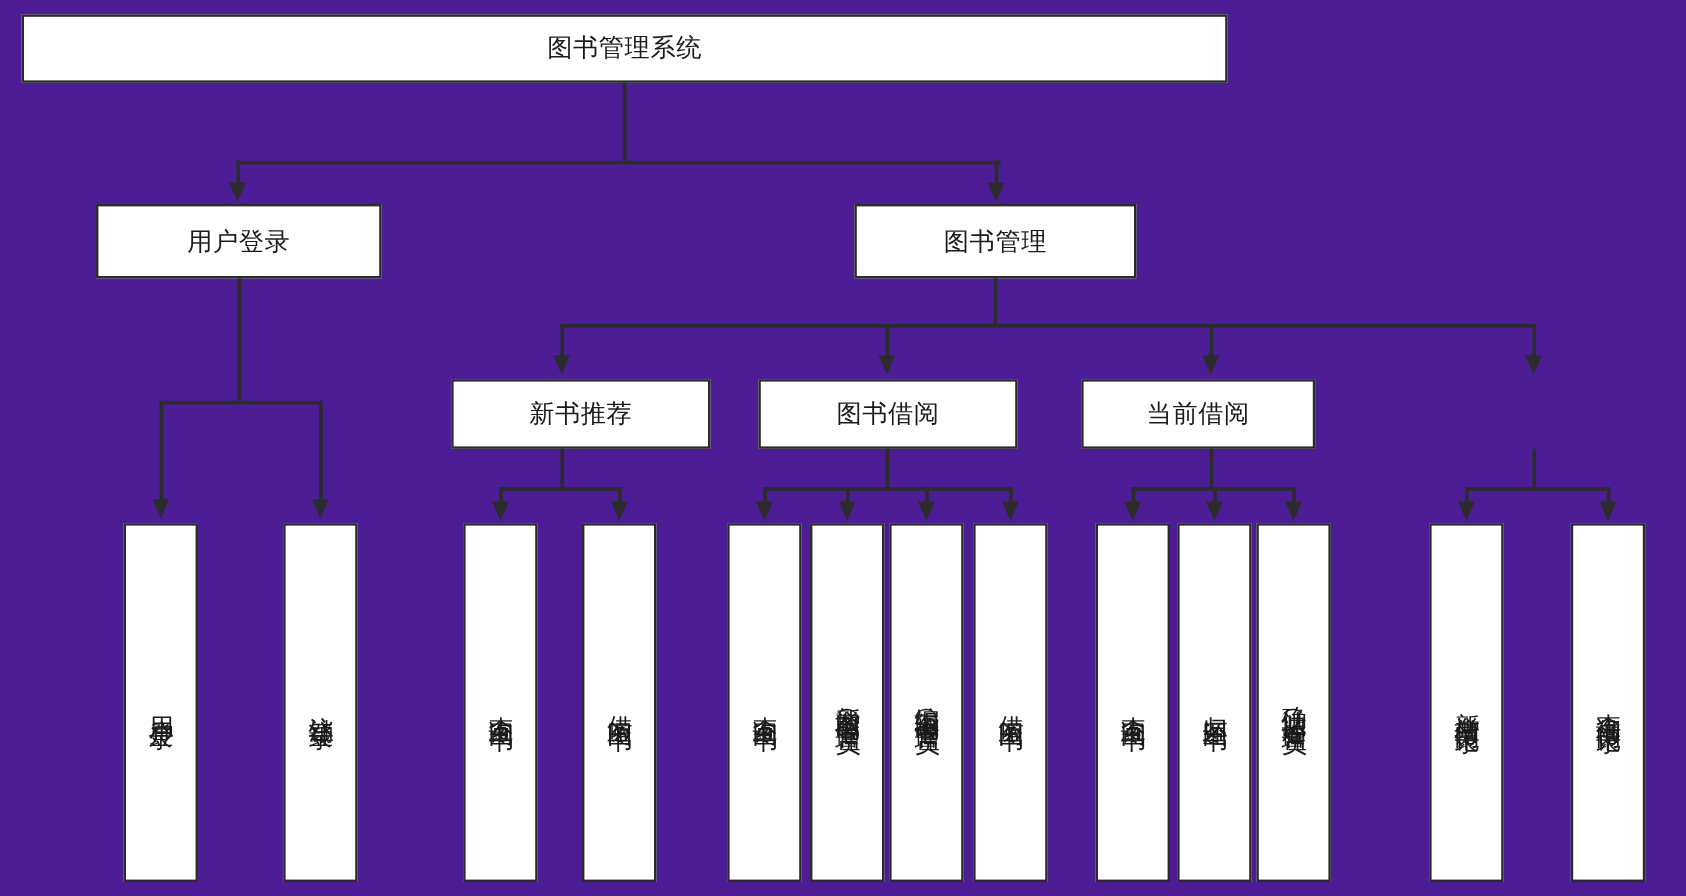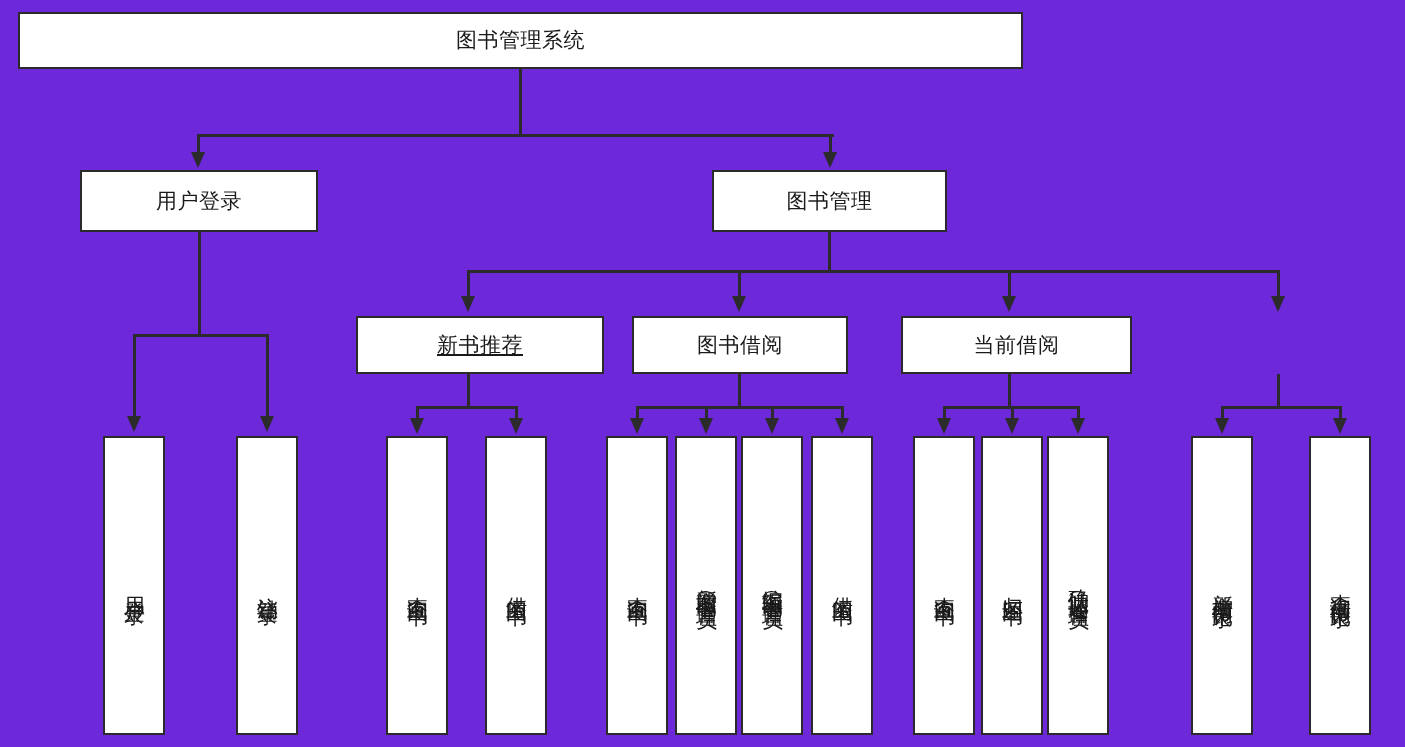--- a/index.html
+++ b/index.html
@@ -1,17 +1,17 @@
 <!DOCTYPE html>
 <html><head>
 <meta charset="utf-8">
 <style>
   html,body{margin:0;padding:0;background:#ffffff;}
   body{font-family:"DejaVu Sans","Liberation Sans",sans-serif;}
-  #canvas{position:relative;width:1405px;height:747px;background:#6d28d9;overflow:hidden;}
+  #canvas{position:relative;width:1405px;height:747px;background:#4c1d95;overflow:hidden;}
 
   .node{
     position:absolute;
     box-sizing:border-box;
     border:2.5px solid #2b2b2b;
     background:#ffffff;
     display:flex;
     align-items:center;
     justify-content:center;
     color:#1a1a1a;
@@ -97,27 +97,27 @@
   <div class="ln h" style="left:467px;top:270px;width:811px;"></div>
   <div class="ln v" style="left:467px;top:270px;height:28px;"></div>
   <div class="arrow" style="left:461px;top:296px;"></div>
   <div class="ln v" style="left:738px;top:270px;height:28px;"></div>
   <div class="arrow" style="left:732px;top:296px;"></div>
   <div class="ln v" style="left:1008px;top:270px;height:28px;"></div>
   <div class="arrow" style="left:1002px;top:296px;"></div>
   <div class="ln v" style="left:1277px;top:270px;height:28px;"></div>
   <div class="arrow" style="left:1271px;top:296px;"></div>
 
-  <div class="node h-node" style="left:356px;top:316px;width:248px;height:58px;text-decoration:underline;">
+  <div class="node h-node" style="left:376px;top:316px;width:216px;height:58px;">
     <span class="lbl">新书推荐</span>
   </div>
   <div class="node h-node" style="left:632px;top:316px;width:216px;height:58px;">
     <span class="lbl">图书借阅</span>
   </div>
-  <div class="node h-node" style="left:901px;top:316px;width:231px;height:58px;">
+  <div class="node h-node" style="left:901px;top:316px;width:195px;height:58px;">
     <span class="lbl">当前借阅</span>
   </div>
 
   <div class="ln v" style="left:467px;top:374px;height:34px;"></div>
   <div class="ln h" style="left:416px;top:406px;width:102px;"></div>
   <div class="ln v" style="left:416px;top:406px;height:14px;"></div>
   <div class="arrow" style="left:410px;top:418px;"></div>
   <div class="ln v" style="left:515px;top:406px;height:14px;"></div>
   <div class="arrow" style="left:509px;top:418px;"></div>
 

